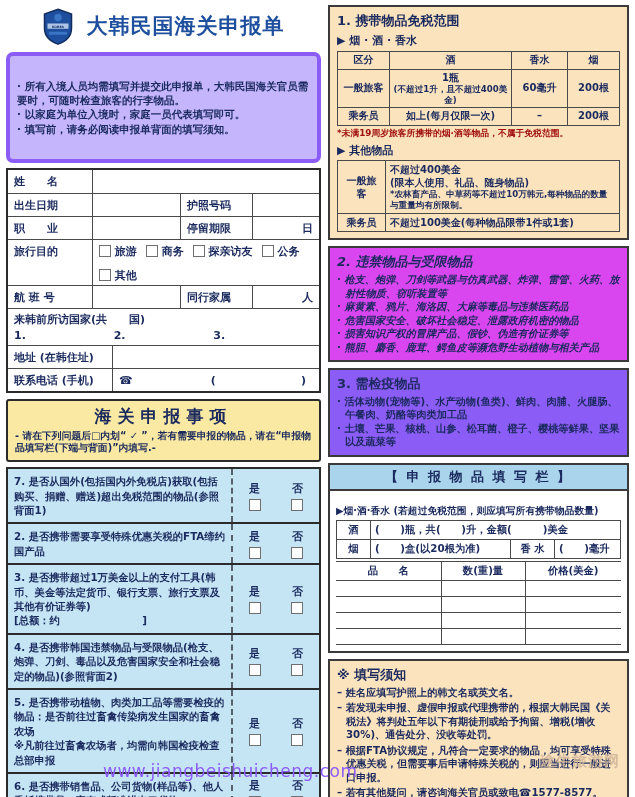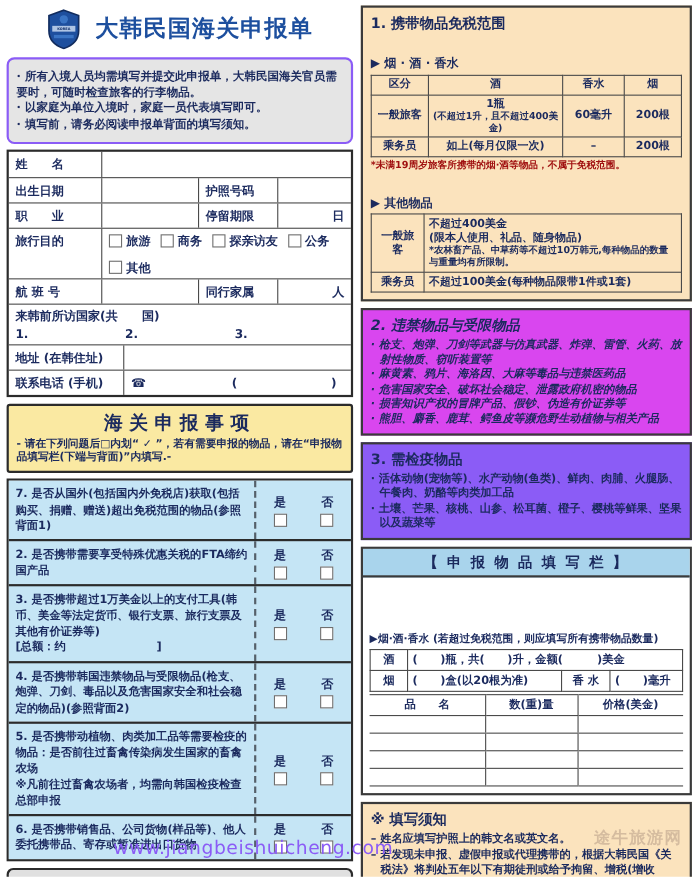--- a/index.html
+++ b/index.html
@@ -8,22 +8,22 @@
   body { position:relative; }
 
   .col-left  { position:absolute; left:6px;  top:4px; width:315px; }
   .col-right { position:absolute; left:328px; top:5px; width:301px; }
 
   
   .form-header { display:flex; align-items:center; justify-content:center; gap:14px; height:44px; }
   .badge { width:30px; height:37px; flex:0 0 auto; }
   .form-title { font-size:21px; font-weight:bold; color:#1d4f9e; letter-spacing:1px; }
 
-  .notice-box { margin-top:4px; border:2px solid #8b5cf6; border-radius:7px;
-    background:#e5e5e5; padding:9px 7px; font-size:10.5px; font-weight:bold; line-height:1.35; }
+  .notice-box { margin-top:4px; border:4px solid #8b5cf6; border-radius:7px;
+    background:#c4b5fd; padding:23px 7px; font-size:10.5px; font-weight:bold; line-height:1.35; }
   .notice-box li { list-style:none; }
   .notice-box li::before { content:"· "; }
 
   
   .info-table { margin-top:5px; border:2px solid #2b2b2b; font-size:11px; font-weight:bold; }
   .irow { display:flex; border-top:1.5px solid #4a4a4a; min-height:23px; align-items:stretch; }
   .irow:first-child { border-top:none; }
   .ilabel { padding:4px 5px 2px 6px; flex:0 0 aupx; }
   .l88  { flex:0 0 84px; }
   .l110 { flex:0 0 104px; }
@@ -60,40 +60,40 @@
     padding:5px 10px 6px; font-size:11px; font-weight:bold; }
   .sig-line1 { text-align:center; }
 
   
   .rbox { border:2px solid #3a3a3a; padding:5px 7px 6px; margin-bottom:6px; }
   .rbox.peach { background:#fbe3bd; }
   .rbox.yellow { background:#d946ef;font-style:italic; }
   .rbox.green { background:#8b5cf6; }
   .rbox.white { background:#fff; padding:0 0 6px; }
   .rhead { font-size:13px; font-weight:bold; }
-  .rsub { font-size:11px; font-weight:bold; margin-top:20px; }
+  .rsub { font-size:11px; font-weight:bold; margin-top:3px; }
   .rlist { margin-top:2px; }
   .rlist li { list-style:none; font-size:10.2px; font-weight:bold; line-height:1.32; padding-left:8px; text-indent:-8px; }
   .rlist li::before { content:"· "; }
   .rnote { font-size:8.8px; font-weight:bold; margin-top:2px; }
   .red { color:#a01010; }
 
   
   .df-table { width:100%; border-collapse:collapse; margin-top:3px; font-size:10px; font-weight:bold; }
   .df-table th, .df-table td { border:1.4px solid #4a4a4a; text-align:center; padding:2px 2px; line-height:1.25; }
   .df-sub { font-size:8.6px; font-weight:bold; display:block; }
   .other-table { width:100%; border-collapse:collapse; margin-top:2px; font-size:10px; font-weight:bold; }
   .other-table td { border:1.4px solid #4a4a4a; padding:2px 4px; line-height:1.3; }
   .other-table .cat { width:48px; text-align:center; }
   .tiny { font-size:8.6px; }
 
   
   .fill-band { background:#a9d4ec; border-bottom:2px solid #3a3a3a; text-align:center;
     font-size:13px; font-weight:bold; letter-spacing:2px; padding:3px 0; }
-  .fill-body { padding:14px 6px 0;margin-top:36px; }
+  .fill-body { padding:14px 6px 0; }
   .fill-sub { font-size:9.8px; font-weight:bold; }
   .fl-table { width:100%; border-collapse:collapse; font-size:10.3px; font-weight:bold; margin-top:2px; }
   .fl-table td { border:1.4px solid #4a4a4a; padding:2px 4px; }
   .fl-table .lbl { width:34px; text-align:center; }
   .goods-table { width:100%; border-collapse:collapse; font-size:10.3px; font-weight:bold; margin-top:2px; }
   .goods-table td { border-bottom:1.2px solid #4a4a4a; padding:2px 4px; text-align:center; height:16px; }
   .goods-table tr td:nth-child(2), .goods-table tr td:nth-child(3) { border-left:1.2px solid #4a4a4a; }
   .goods-table tr:first-child td { border-top:1.2px solid #4a4a4a; }
 
   .notes-list { margin-top:2px; }

